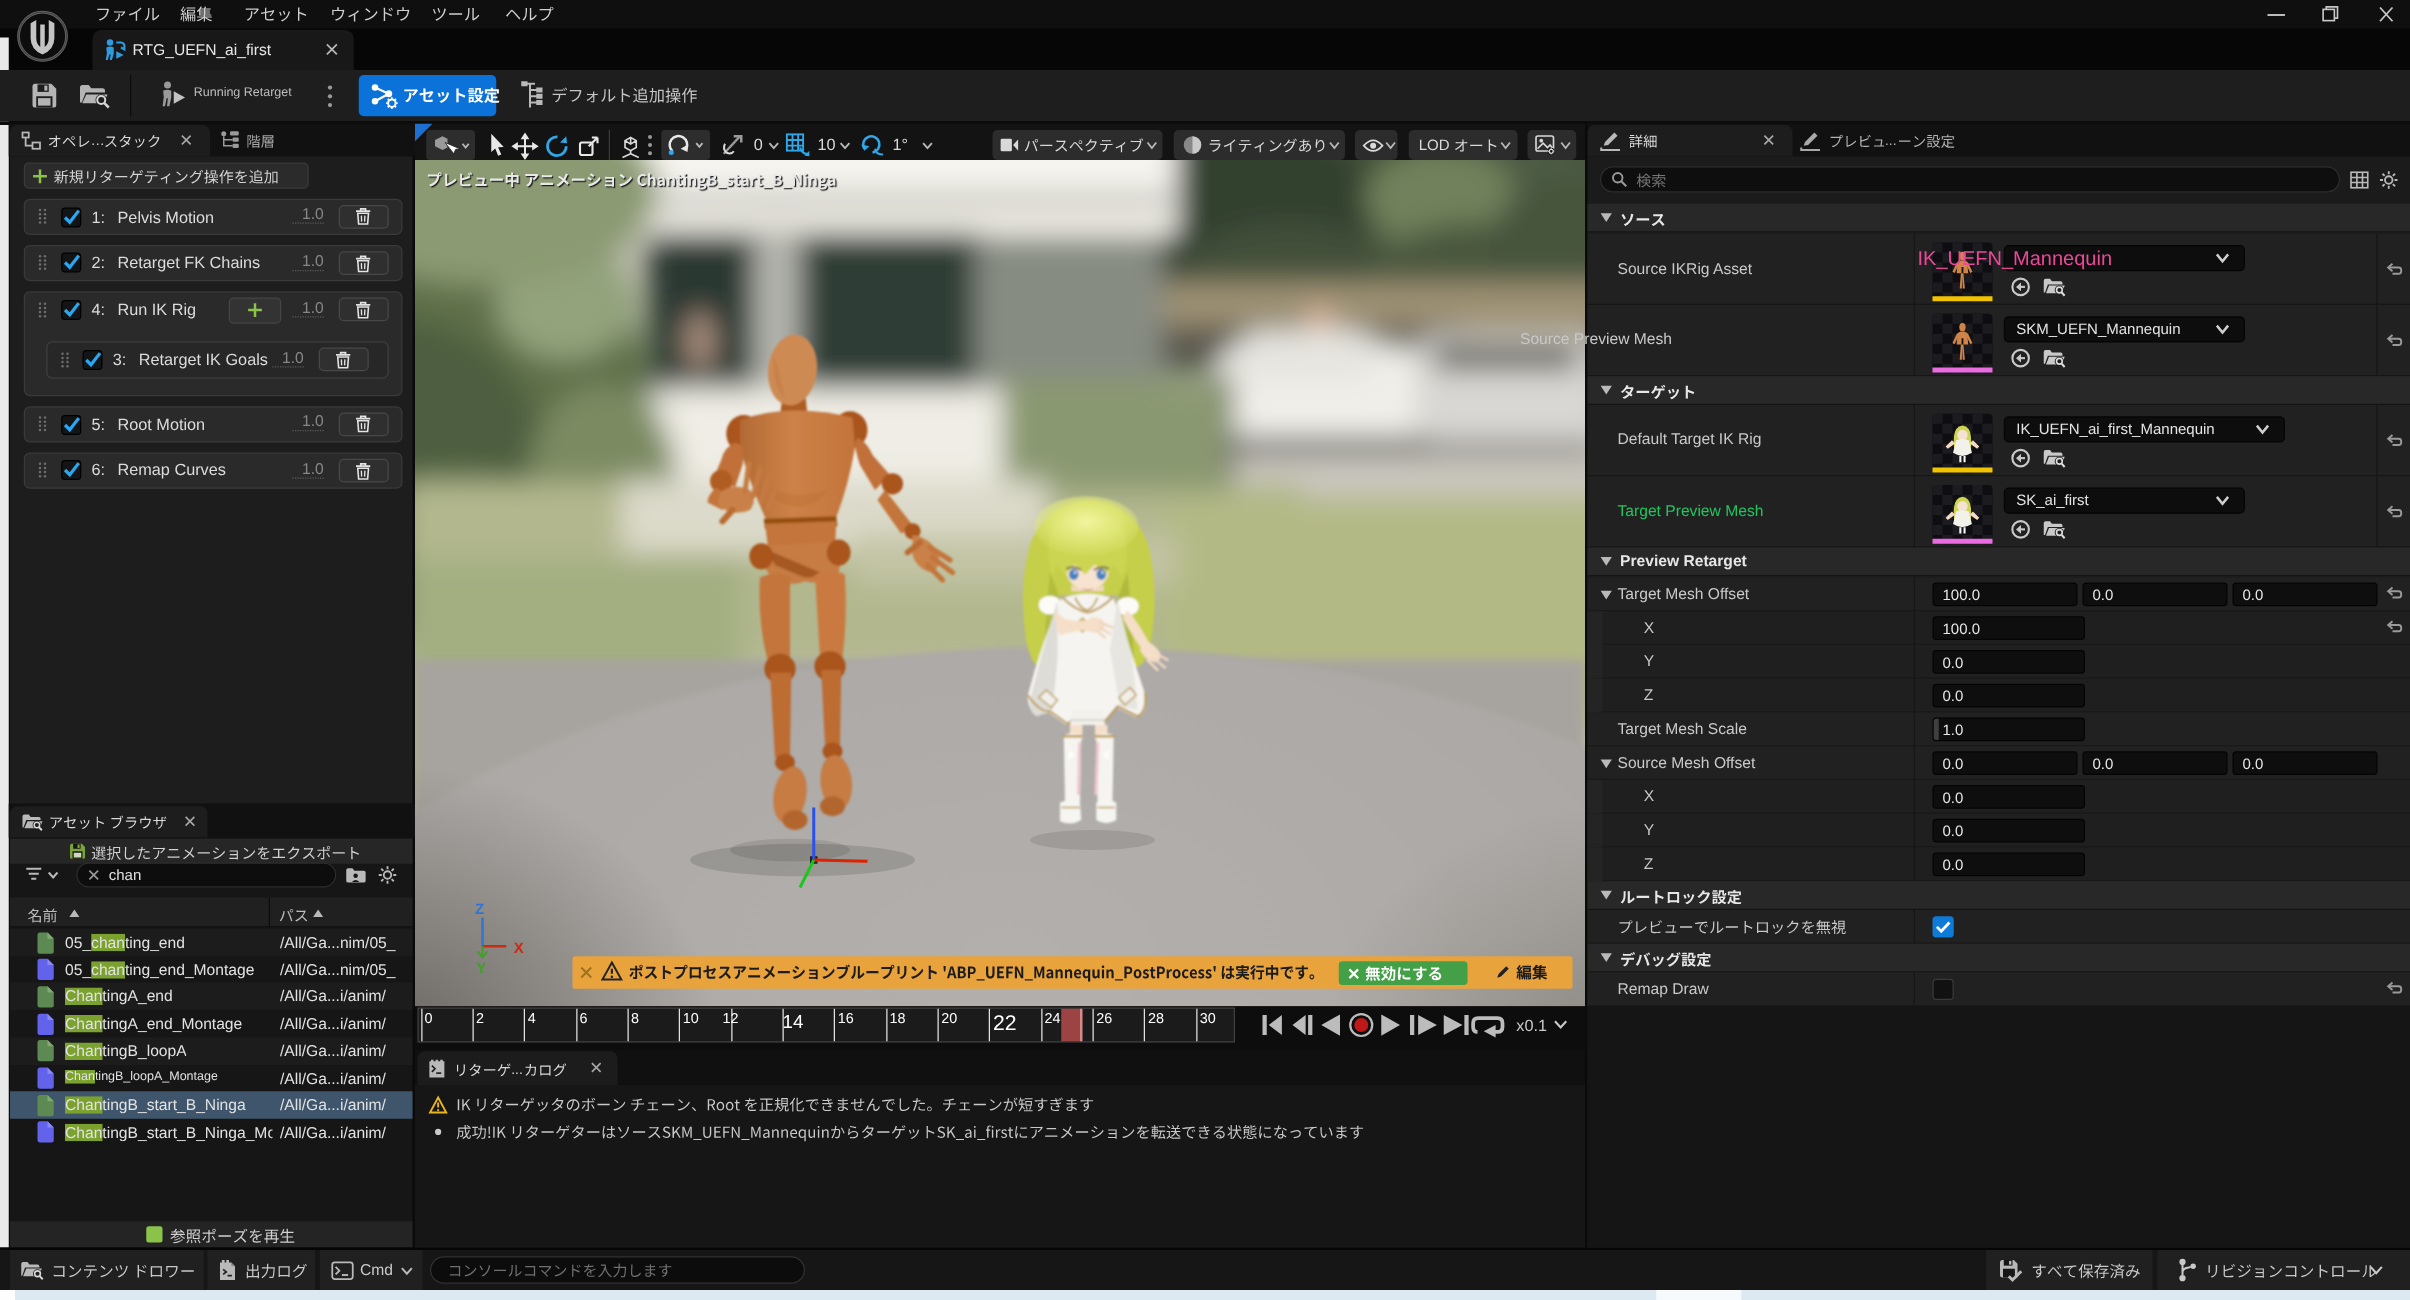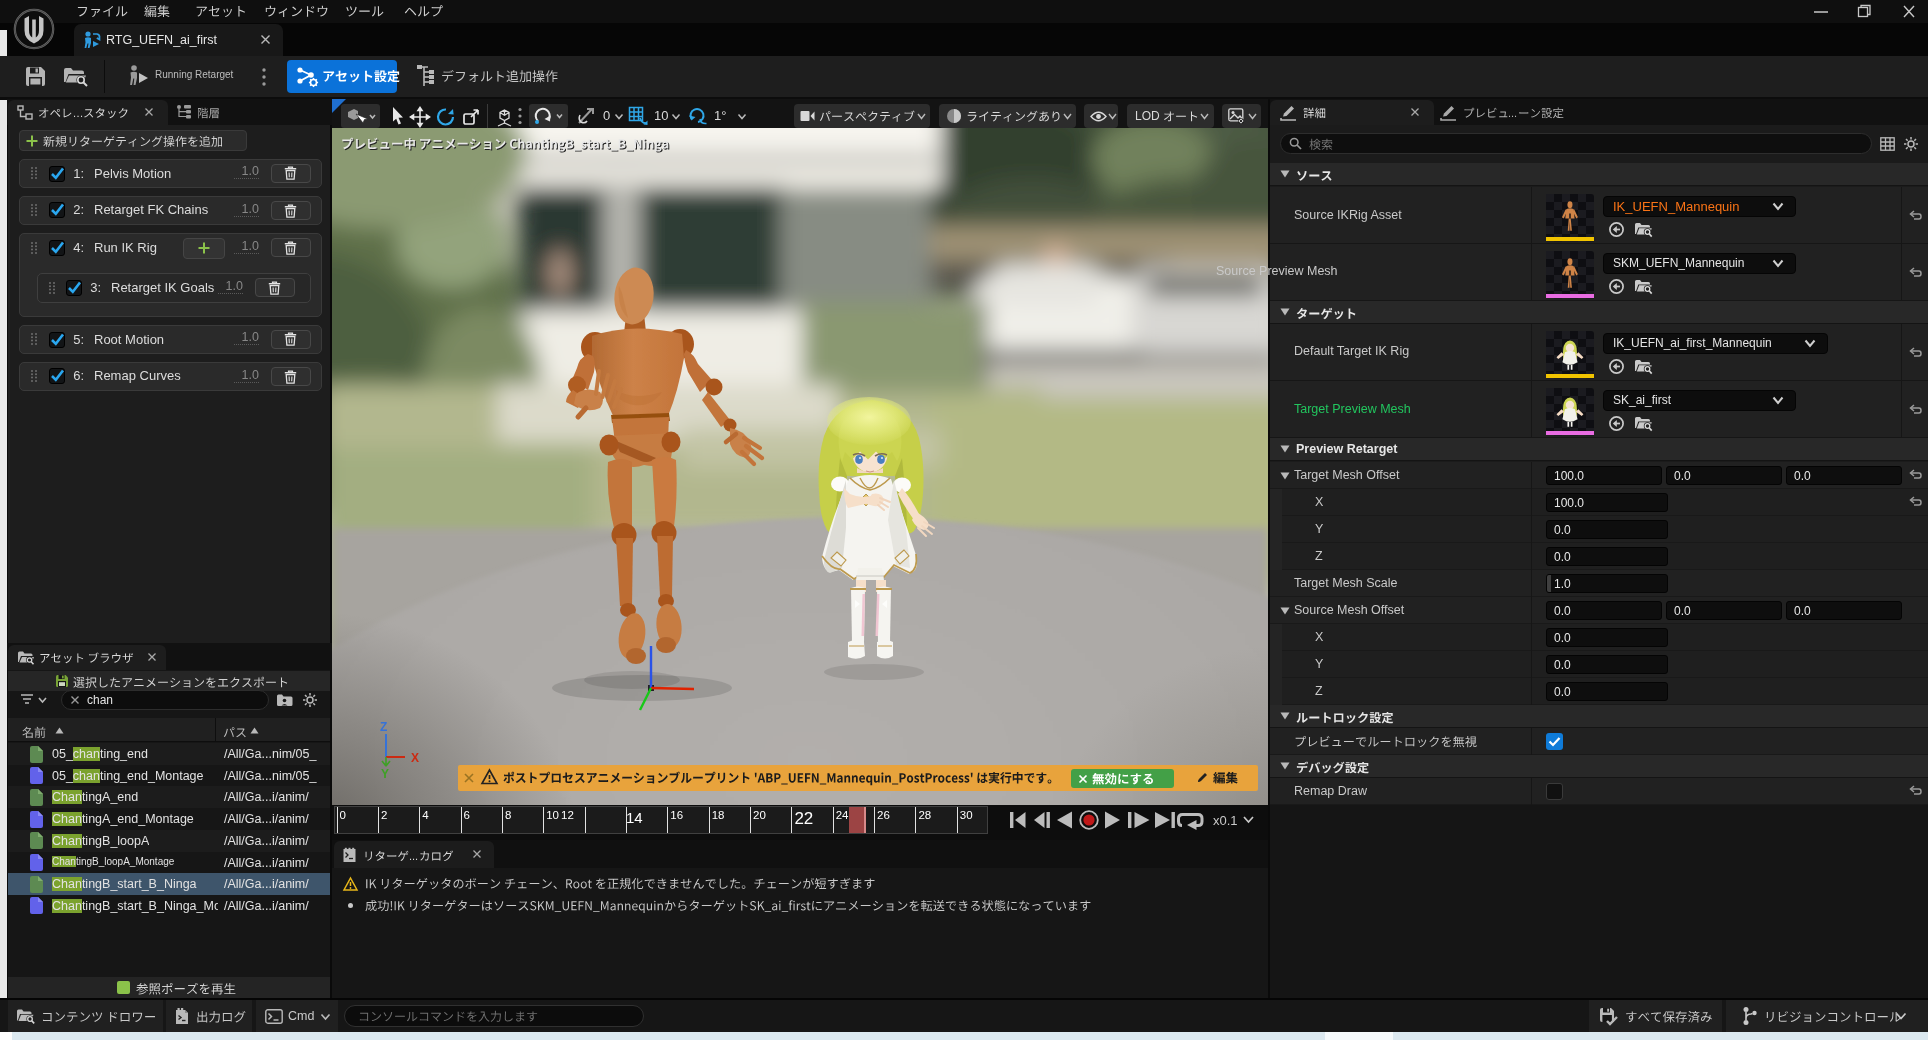--- a/index.html
+++ b/index.html
@@ -855,21 +855,21 @@
 <div class="a" style="left:380.9px;top:809px;font-size:11.5px;color:#fff">2</div>
 <div class="a" style="left:419.2px;top:807px;width:1px;height:26px;background:#e2e2e2"></div>
 <div class="a" style="left:422.2px;top:809px;font-size:11.5px;color:#fff">4</div>
 <div class="a" style="left:460.6px;top:807px;width:1px;height:26px;background:#e2e2e2"></div>
 <div class="a" style="left:463.6px;top:809px;font-size:11.5px;color:#fff">6</div>
 <div class="a" style="left:501.9px;top:807px;width:1px;height:26px;background:#e2e2e2"></div>
 <div class="a" style="left:504.9px;top:809px;font-size:11.5px;color:#fff">8</div>
 <div class="a" style="left:543.2px;top:807px;width:1px;height:26px;background:#e2e2e2"></div>
 <div class="a" style="left:546.2px;top:809px;font-size:11.5px;color:#fff">10</div>
 <div class="a" style="left:584.6px;top:807px;width:1px;height:26px;background:#e2e2e2"></div>
-<div class="a" style="left:561px;top:809px;font-size:11.5px;color:#fff">12</div>
+<div class="a" style="left:578px;top:809px;font-size:11.5px;color:#fff">12</div>
 <div class="a" style="left:626.0px;top:807px;width:1px;height:26px;background:#e2e2e2"></div>
 <div class="a" style="left:626px;top:809px;font-size:15px;color:#fff">14</div>
 <div class="a" style="left:667.3px;top:807px;width:1px;height:26px;background:#e2e2e2"></div>
 <div class="a" style="left:670.3px;top:809px;font-size:11.5px;color:#fff">16</div>
 <div class="a" style="left:708.7px;top:807px;width:1px;height:26px;background:#e2e2e2"></div>
 <div class="a" style="left:711.7px;top:809px;font-size:11.5px;color:#fff">18</div>
 <div class="a" style="left:750.0px;top:807px;width:1px;height:26px;background:#e2e2e2"></div>
 <div class="a" style="left:753.0px;top:809px;font-size:11.5px;color:#fff">20</div>
 <div class="a" style="left:791.4px;top:807px;width:1px;height:26px;background:#e2e2e2"></div>
 <div class="a" style="left:794.4px;top:809px;font-size:17px;color:#fff">22</div>
@@ -1016,21 +1016,21 @@
         <ellipse cx="24" cy="7.5" rx="3" ry="4"></ellipse>
         <path d="M19.5 13 Q24 10.5 28.5 13 L29.5 24 L24.9 24 L24.9 18 L23.1 18 L23.1 24 L18.5 24 Z"></path>
         <path d="M19 13 L14.5 22.5 L16.5 23.8 L20.5 15.5 Z"></path>
         <path d="M29 13 L33.5 22.5 L31.5 23.8 L27.5 15.5 Z"></path>
         <path d="M23.1 24 L22 38.5 L24 38.5 L24.4 27 L24.9 38.5 L26.9 38.5 L25.5 24 Z" transform="translate(-0.6,0)"></path>
       </g>
     </g>
   </svg>
 <div class="a" style="left:1546px;top:237px;width:48px;height:4px;background:#f2c400"></div>
 <div class="a" style="left:1603px;top:196px;width:193px;height:21px;background:#0d0d0d;border:1px solid #050505;border-radius:4px"></div>
-<div class="a" style="left:1613px;top:199px;font-size:13px;color:#f97316">IK_UEFN_Mannequin</div>
+<div class="a" style="left:1534px;top:199px;font-size:16px;color:#ec4899">IK_UEFN_Mannequin</div>
 <svg class="a" style="left:1772px;top:202px" width="12" height="9" viewBox="0 0 12 9">
     <path d="M1.5 1.5 L6 7 L10.5 1.5" fill="none" stroke="#cfcfcf" stroke-width="2"></path>
   </svg>
 <svg class="a" style="left:1608px;top:221px" width="17" height="17" viewBox="0 0 17 17">
     <circle cx="8.5" cy="8.5" r="6.6" fill="none" stroke="#c9c9c9" stroke-width="1.7"></circle>
     <path d="M12 8.5 L6.2 8.5" stroke="#c9c9c9" stroke-width="1.7"></path>
     <path d="M8.8 5 L4.8 8.5 L8.8 12 Z" fill="#c9c9c9"></path>
   </svg>
 <svg class="a" style="left:1634px;top:221px" width="20" height="17" viewBox="0 0 20 17">
     <path d="M1 3.5 Q1 2 2.5 2 L6 2 L7.5 4 L14.5 4 Q16 4 16 5.5 L16 6.5 L4.3 6.5 L2 13 L1 13 Z" fill="#c9c9c9"></path>

